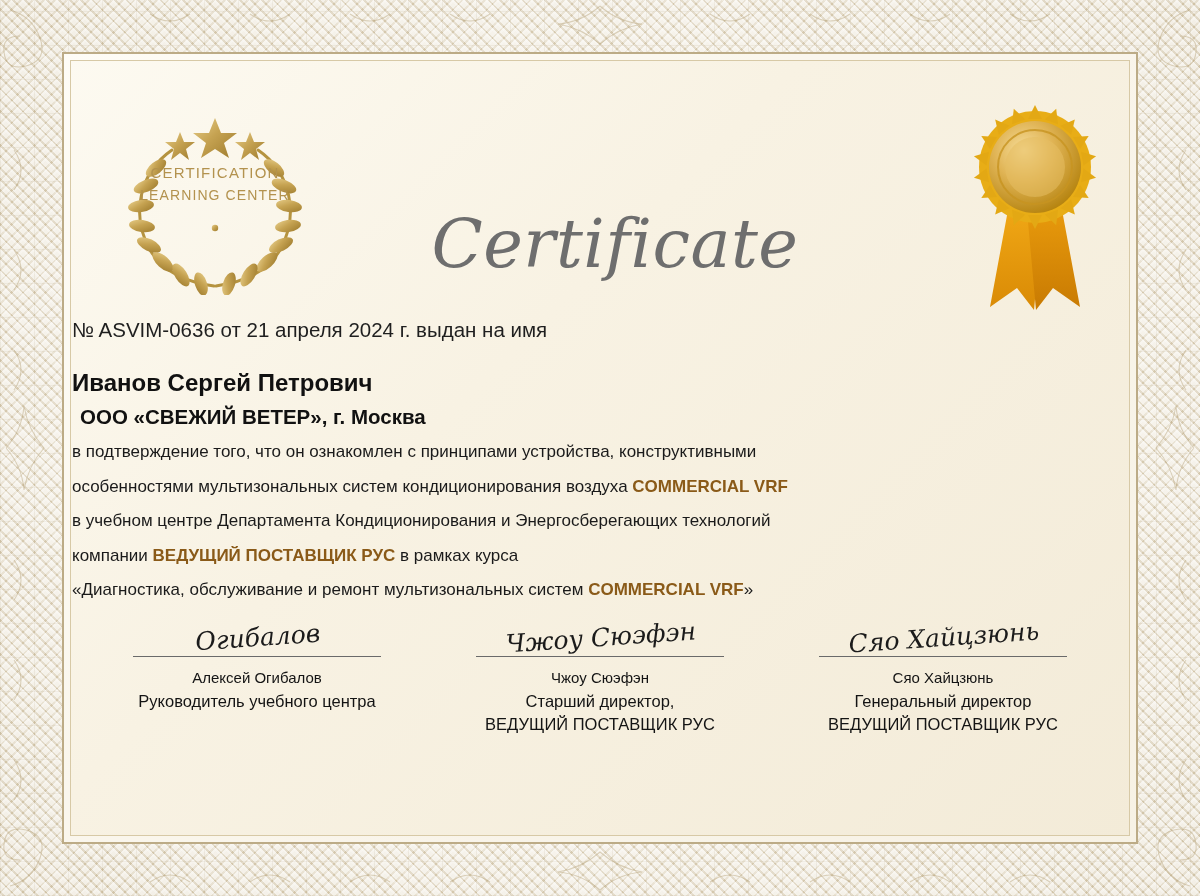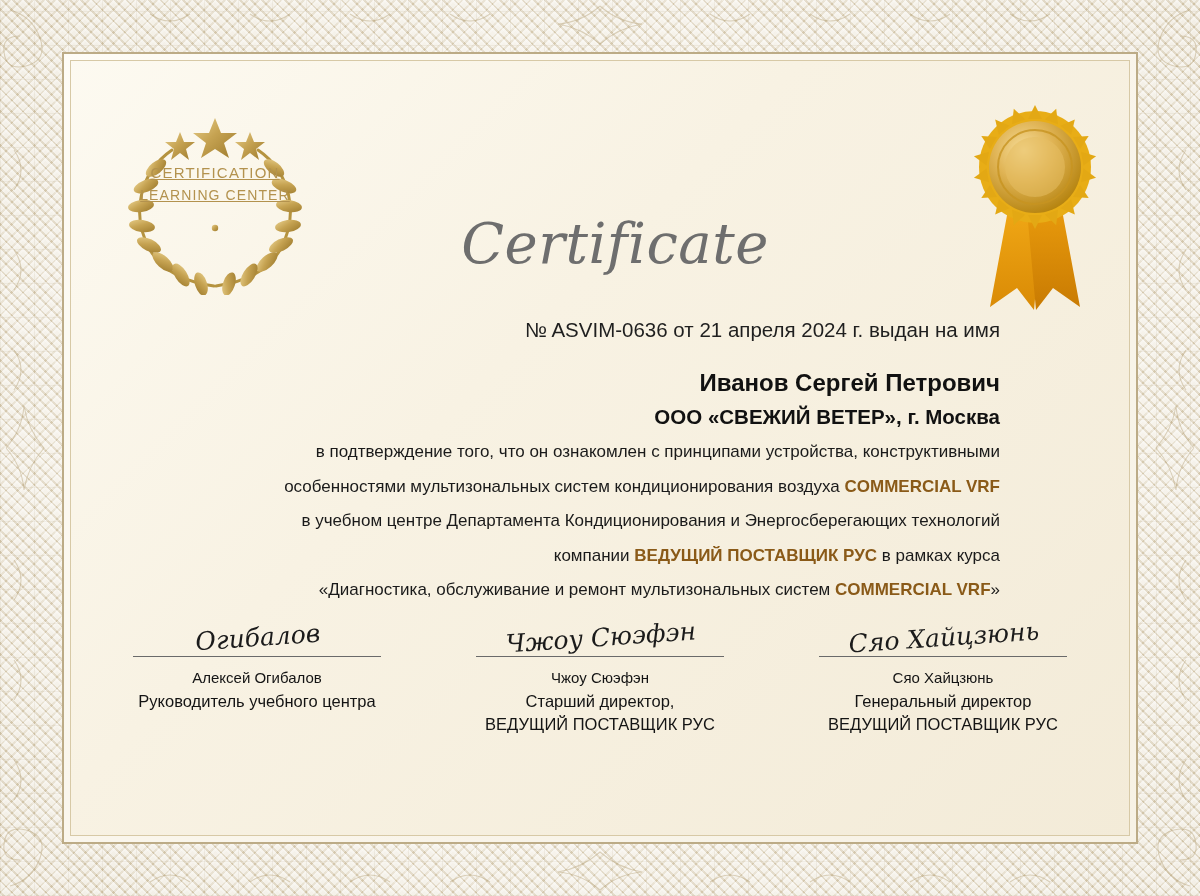--- a/index.html
+++ b/index.html
@@ -94,21 +94,20 @@
     position: absolute;
     left: 0;
     top: 52px;
     width: 210px;
     text-align: center;
     color: #b3924e;
     letter-spacing: 1.2px;
     font-size: 15px;
     line-height: 22px;
     font-family: "Liberation Sans", sans-serif;
-    text-decoration: underline;
   }
   #emblem .emblem-text .l2 { font-size: 14px; letter-spacing: 1.1px; }
 
   
   #seal {
     position: absolute;
     right: 100px;
     top: 102px;
     width: 130px;
     height: 215px;
@@ -116,33 +115,33 @@
 
   
   #title {
     position: absolute;
     left: 330px;
     top: 196px;
     width: 570px;
     text-align: center;
     font-family: "DejaVu Serif", serif;
     font-style: italic;
-    font-size: 56px;
+    font-size: 67px;
     line-height: 96px;
     color: #6e6e6e;
     letter-spacing: 0.5px;
   }
 
   
   #body-block {
     position: absolute;
-    left: 84px;
+    left: 72px;
     top: 315px;
     width: 916px;
-    text-align: right;
+    text-align: left;
     color: #2a2a2a;
   }
   .line-number {
     font-size: 20.5px;
     line-height: 30px;
     color: #1f1f1f;
   }
   .line-name {
     font-size: 24px;
     line-height: 36px;

